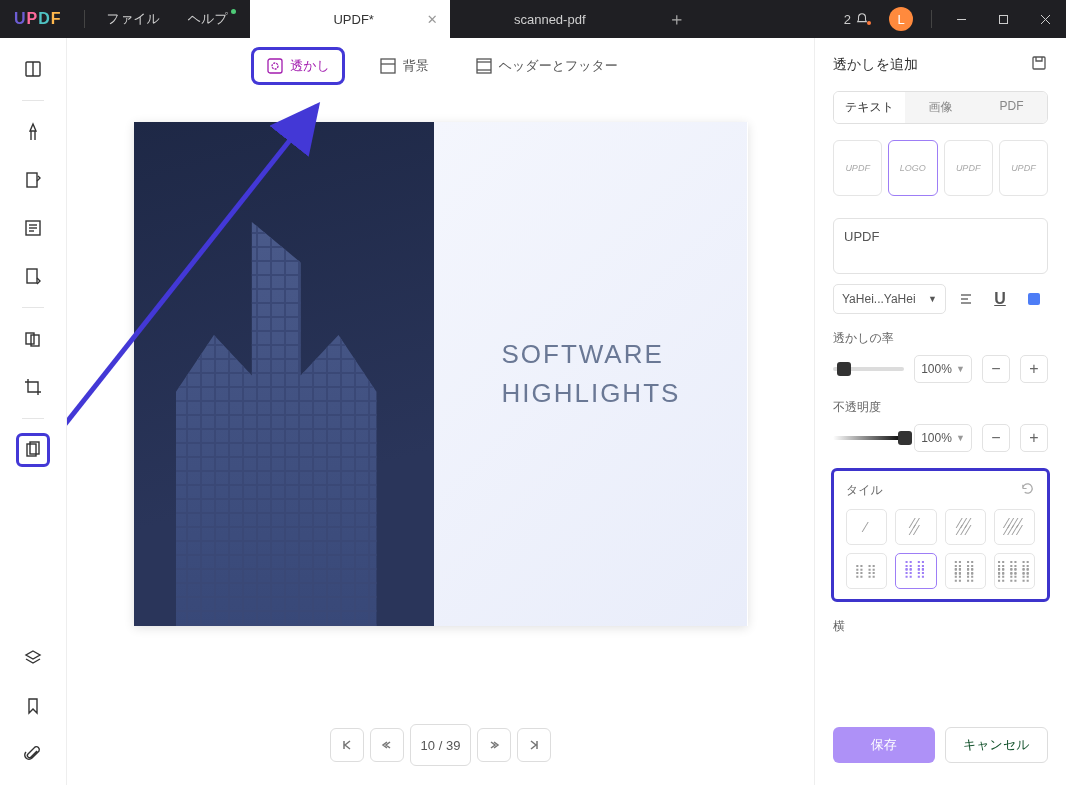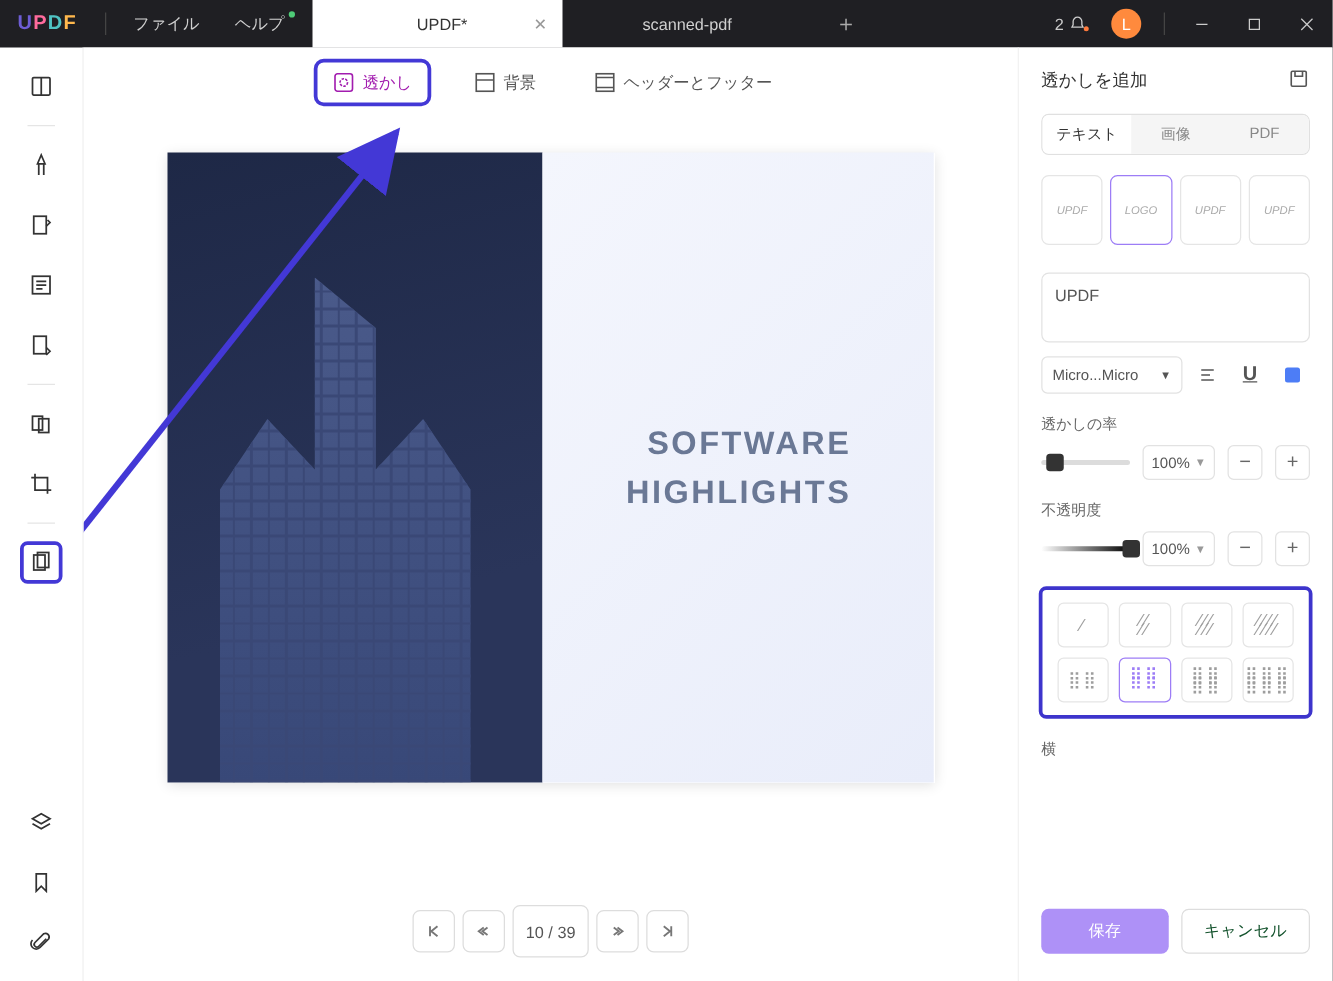--- a/index.html
+++ b/index.html
@@ -39,21 +39,21 @@
 .tb-btn svg{width:18px;height:18px}
 .canvas{flex:1;display:flex;align-items:flex-start;justify-content:center;padding-top:28px;overflow:hidden;position:relative}
 .page{width:614px;height:504px;display:flex;box-shadow:0 2px 10px rgba(0,0,0,0.12)}
 .page-left{width:49%;background:linear-gradient(165deg,#1e2846 0%,#2a355a 70%);position:relative;overflow:hidden}
 .building{position:absolute;bottom:0;left:10px;right:20px;top:100px;background:
  repeating-linear-gradient(90deg,#3a4876 0 2px,transparent 2px 14px),
  repeating-linear-gradient(0deg,#3a4876 0 2px,transparent 2px 14px),
  linear-gradient(180deg,#4a5a8a 0%,#384878 100%);
  clip-path:polygon(12% 100%,12% 42%,26% 28%,40% 38%,40% 0%,58% 10%,58% 38%,72% 28%,86% 42%,86% 100%)}
 .page-right{width:51%;background:linear-gradient(135deg,#f4f6fd 0%,#e9edfa 100%);display:flex;align-items:center;justify-content:center;position:relative}
-.headline{font-family:sans-serif;font-weight:700;font-size:26px;color:#6a7895;letter-spacing:2px;text-align:right;line-height:1.5}
+.headline{font-family:sans-serif;font-weight:400;font-size:26px;color:#6a7895;letter-spacing:2px;text-align:left;line-height:1.5}
 .pager{height:80px;display:flex;align-items:center;justify-content:center;gap:6px}
 .pg-btn{width:34px;height:34px;border:1px solid #ddd;border-radius:6px;background:#fff;display:flex;align-items:center;justify-content:center;cursor:pointer;color:#666}
 .pg-input{height:42px;border:1px solid #ddd;border-radius:6px;padding:0 10px;display:flex;align-items:center;font-size:13px;color:#555}
 .right-panel{width:252px;border-left:1px solid #eee;background:#fff;display:flex;flex-direction:column;overflow-y:auto}
 .panel-head{display:flex;align-items:center;justify-content:space-between;padding:16px 18px 8px;font-size:14px;color:#333}
 .panel-body{padding:8px 18px;display:flex;flex-direction:column;gap:16px}
 .type-tabs{display:flex;border:1px solid #e0e0e0;border-radius:6px;overflow:hidden}
 .type-tab{flex:1;padding:7px 0;text-align:center;font-size:12px;color:#888;cursor:pointer}
 .type-tab.active{background:#fff;color:#333}
 .type-tab:not(.active){background:#f5f5f5}
@@ -308,21 +308,21 @@
       <div class="presets">
         <div class="preset">UPDF</div>
         <div class="preset active">LOGO</div>
         <div class="preset">UPDF</div>
         <div class="preset">UPDF</div>
       </div>
       <div>
         <textarea class="content-input" style="margin-top: 6px;">UPDF</textarea>
         <div class="font-row" style="margin-top:6px">
           <div class="font-select">
-              <span>Micro...Micro</span>
+              <span>YaHei...YaHei</span>
               <span class="caret">▼</span>
             </div>
           <div class="icon-btn">
               <svg width="16" height="16" viewBox="0 0 16 16" stroke="#555" stroke-width="1.3">
                 <line x1="3" y1="4" x2="13" y2="4"></line>
                 <line x1="3" y1="8" x2="10" y2="8"></line>
                 <line x1="3" y1="12" x2="13" y2="12"></line>
               </svg>
             </div>
           <div class="icon-btn">
@@ -357,20 +357,26 @@
             </div>
           <div class="pct-select">
               <span>100%</span>
               <span class="caret">▼</span>
             </div>
           <div class="step-btn">−</div>
           <div class="step-btn">+</div>
         </div>
       </div>
       <div class="tile-section">
+        <div class="tile-head">
+          <span>タイル</span>
+          <span><svg width="15" height="15" viewBox="0 0 16 16" fill="none" stroke="#aaa" stroke-width="1.3">
+                <path d="M3 8 a5 5 0 1 1 2 4 M3 8 L3 4 M3 8 L7 8"></path>
+              </svg></span>
+        </div>
         <div class="tile-grid">
           <div class="tile-opt">
               <span class="dots">⁄</span>
             </div>
           <div class="tile-opt">
               <span class="dots">⁄⁄<br>⁄⁄</span>
             </div>
           <div class="tile-opt">
               <span class="dots">⁄⁄⁄<br>⁄⁄⁄</span>
             </div>

